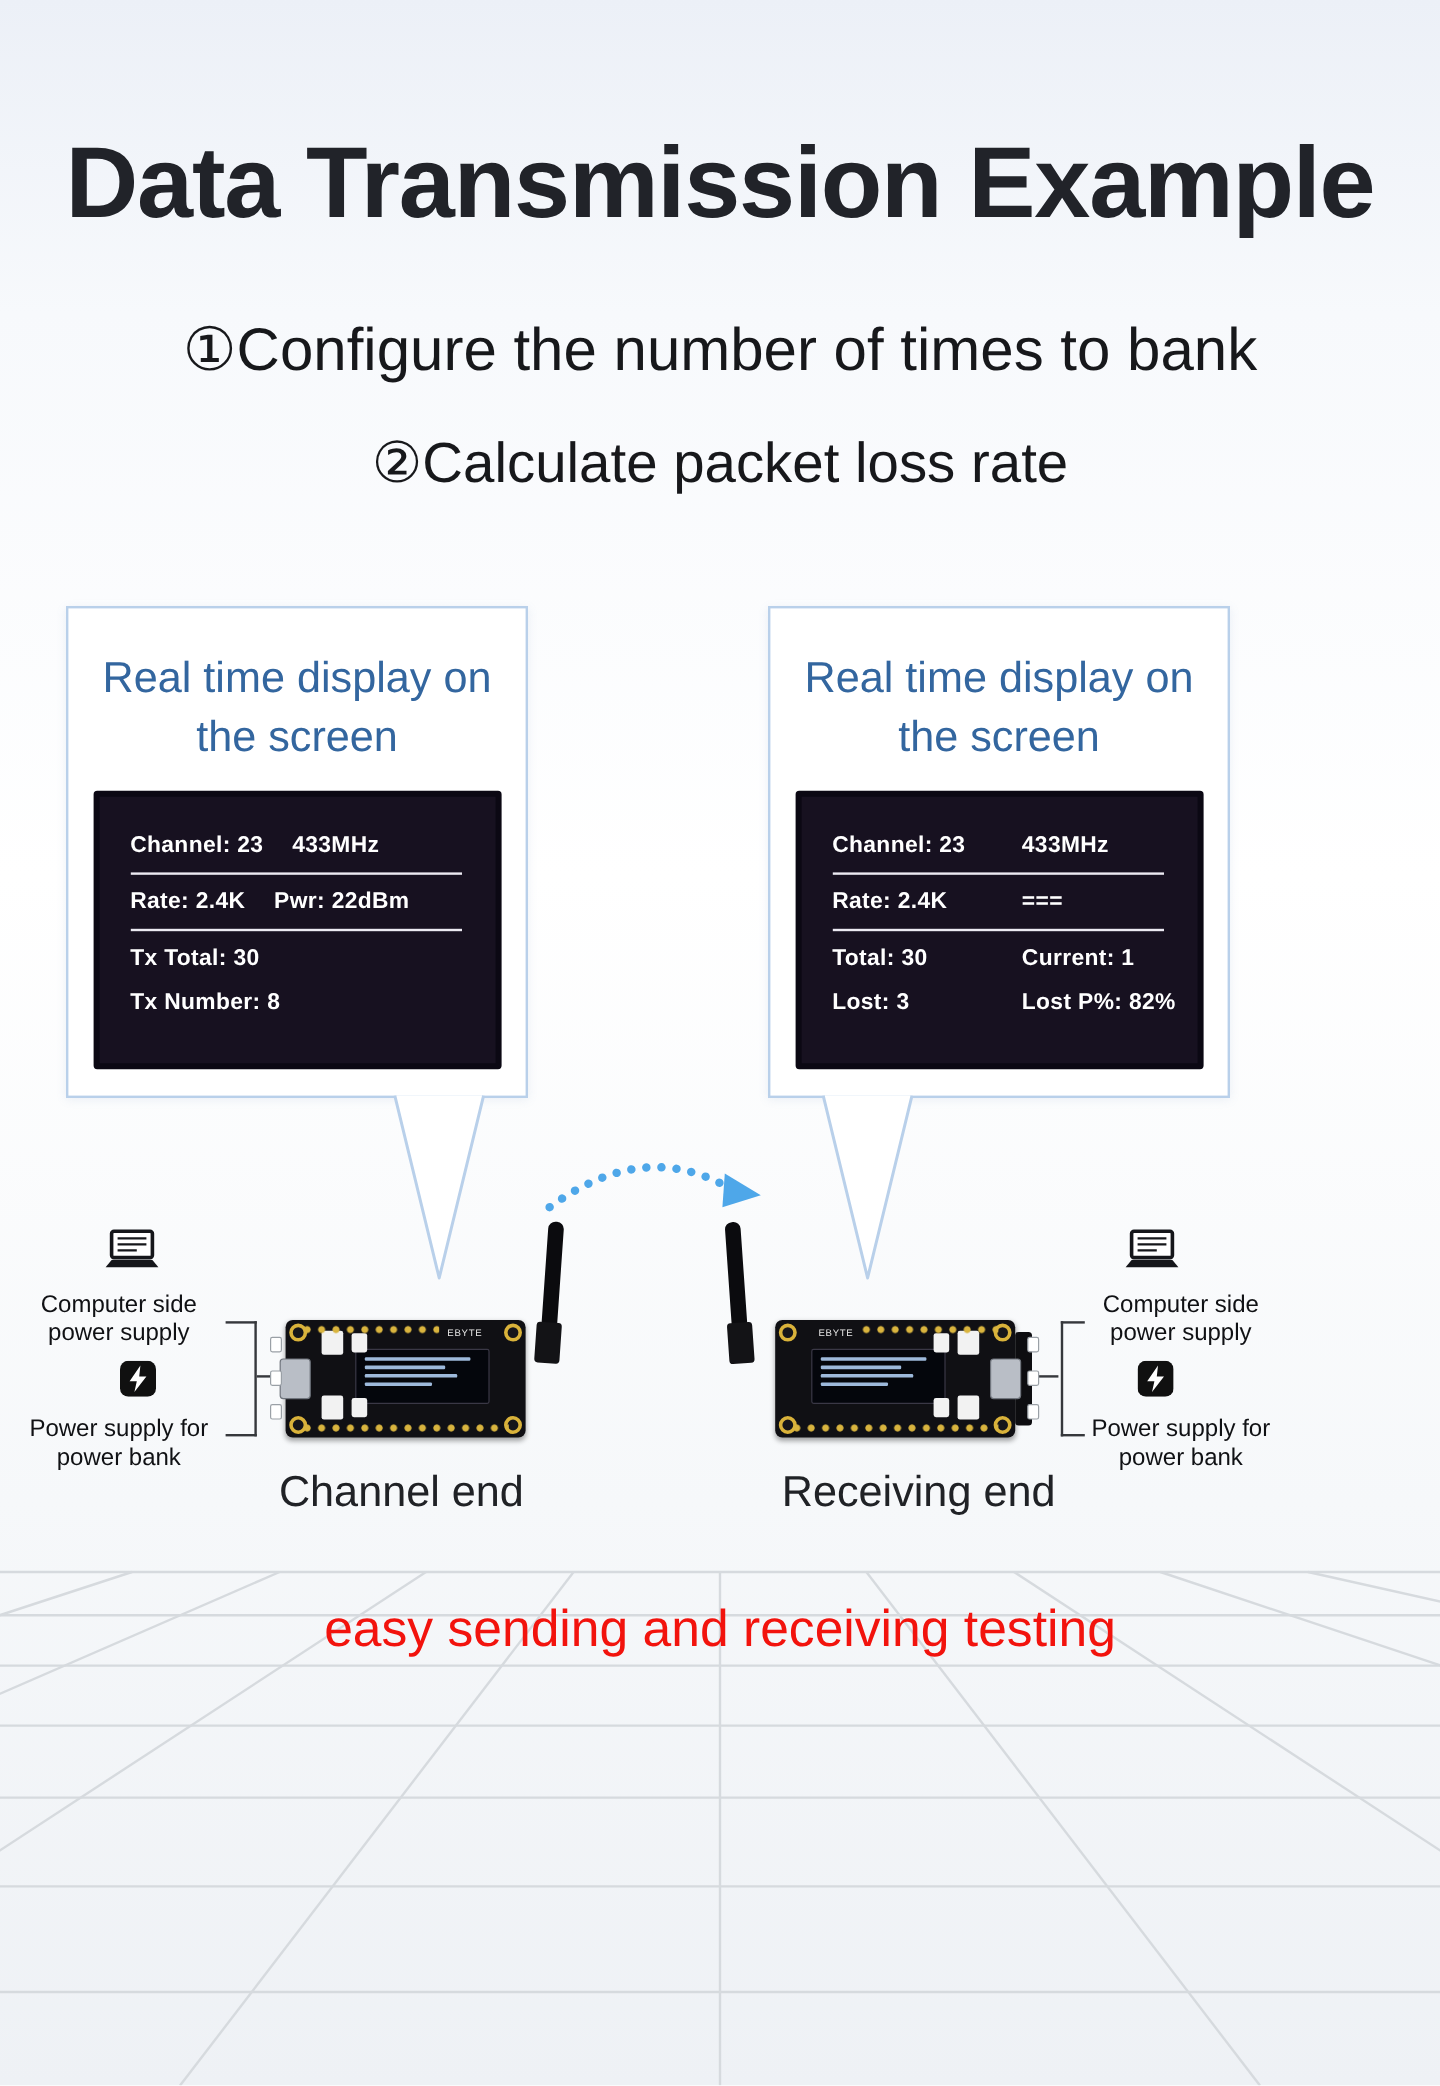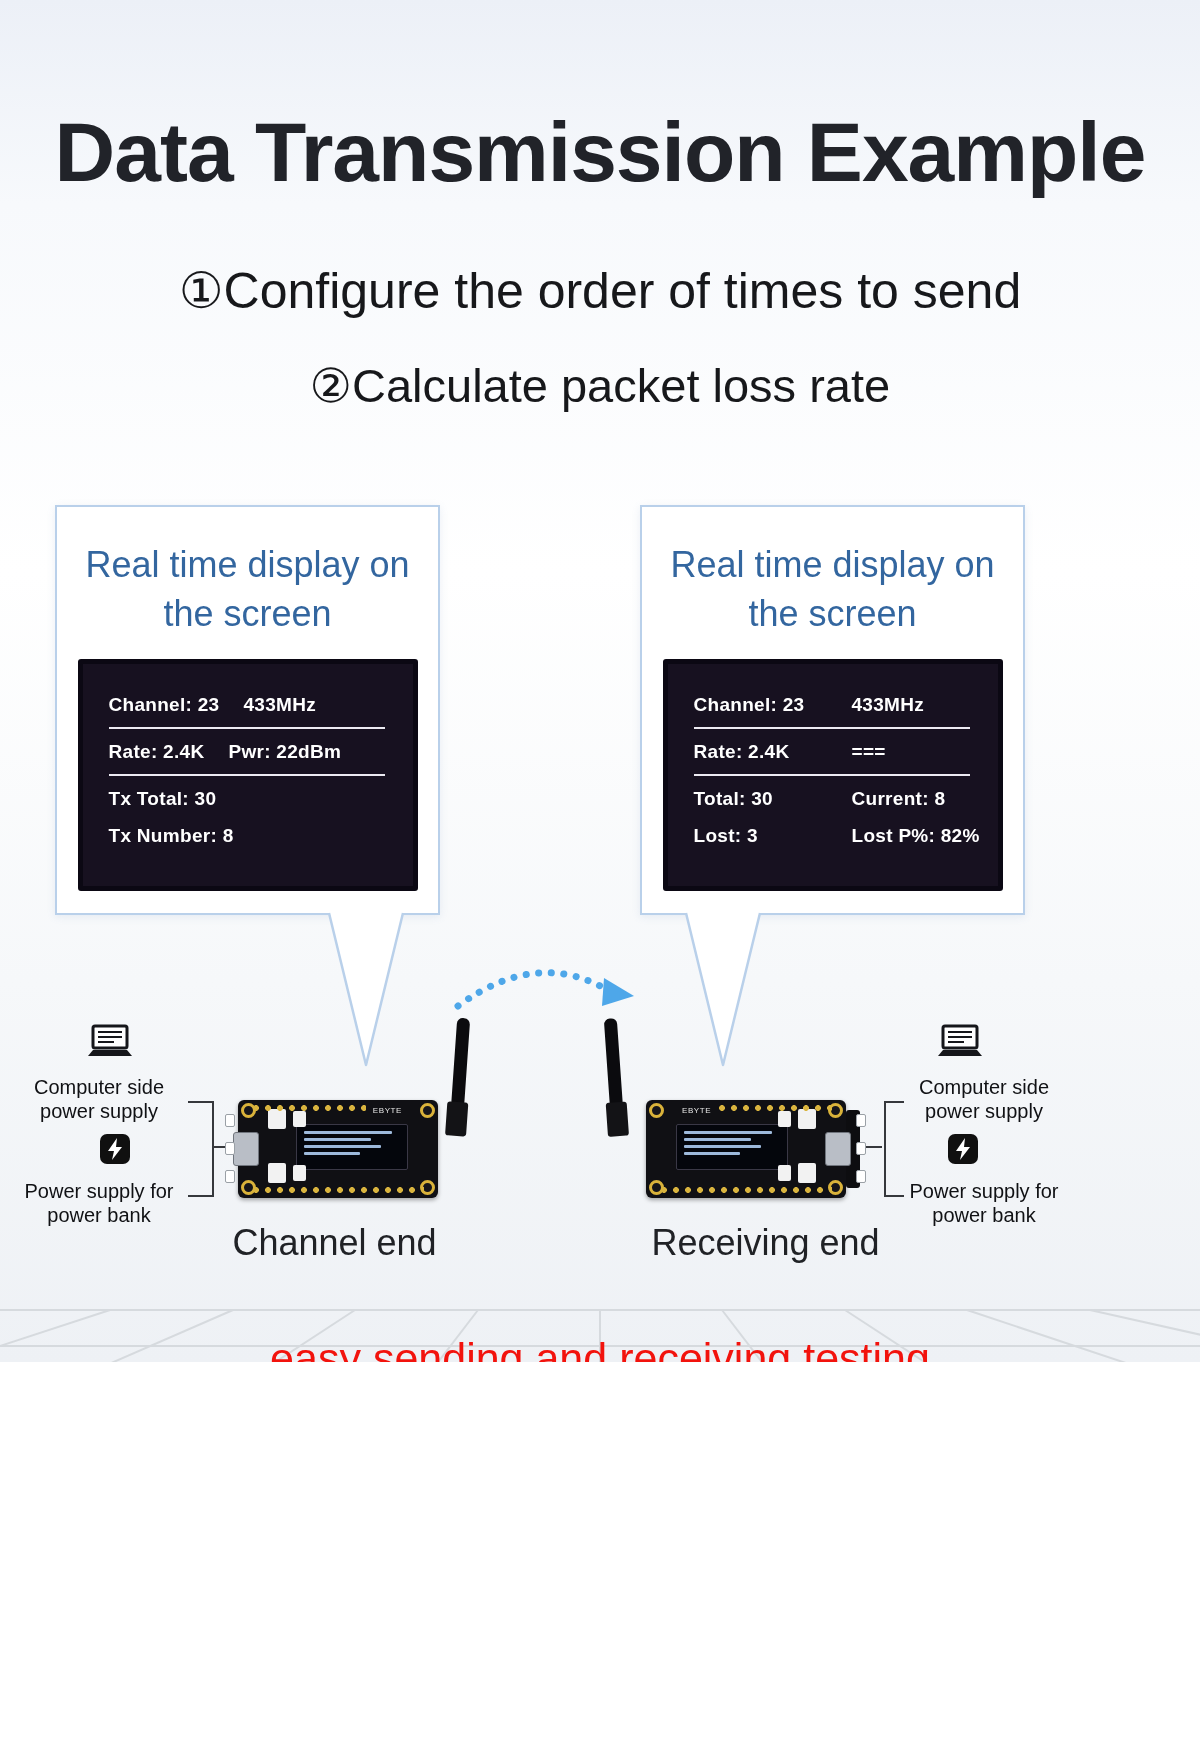--- a/index.html
+++ b/index.html
@@ -1,17 +1,17 @@
 <!DOCTYPE html>
 <html><head>
 <meta charset="utf-8">
 <style>
   html,body{margin:0;padding:0;background:#fff;}
   body{font-family:"Liberation Sans","DejaVu Sans",sans-serif;}
-  .page{position:relative;width:1200px;height:1362px;overflow:hidden;
+  .page{position:relative;width:1200px;height:1738px;overflow:hidden;
     background:linear-gradient(180deg,#ecf0f7 0%,#f7f9fc 15%,#ffffff 42%,#f6f8fa 72%,#eef1f5 100%);}
   .grid-svg{position:absolute;left:0;top:0;}
 
   .title{position:absolute;top:104px;left:0;width:100%;text-align:center;margin:0;
     font-size:84px;font-weight:600;color:#212329;letter-spacing:-1px;}
   .step{position:absolute;left:0;width:100%;text-align:center;color:#17181b;font-weight:400;}
   .step1{top:262px;font-size:50px;}
   .step2{top:358px;font-size:47px;}
 
   .callout{position:absolute;top:505px;width:385px;height:410px;background:#fff;
@@ -131,21 +131,21 @@
       <line x1="478" y1="1310" x2="150" y2="1738"></line>
       <line x1="600" y1="1310" x2="600" y2="1738"></line>
       <line x1="722" y1="1310" x2="1050" y2="1738"></line>
       <line x1="845" y1="1310" x2="1500" y2="1738"></line>
       <line x1="967" y1="1310" x2="2250" y2="1738"></line>
       <line x1="1090" y1="1310" x2="3000" y2="1738"></line>
     </g>
   </svg>
 
   <h1 class="title">Data Transmission Example</h1>
-  <div class="step step1">①Configure the order of times to send</div>
+  <div class="step step1">①Configure the number of times to bank</div>
   <div class="step step2">②Calculate packet loss rate</div>
 
   <div class="callout left">
     <div class="callout-heading">Real time display on the screen</div>
     <div class="screen">
       <div class="srow u">
         <span class="c1">Channel: 23</span>
         <span class="c2">433MHz</span>
       </div>
       <div class="srow u">
@@ -169,21 +169,21 @@
       <div class="srow u">
         <span class="c1">Channel: 23</span>
         <span class="c2">433MHz</span>
       </div>
       <div class="srow u">
         <span class="c1">Rate: 2.4K</span>
         <span class="c2">===</span>
       </div>
       <div class="srow">
         <span class="c1">Total: 30</span>
-        <span class="c2">Current: 8</span>
+        <span class="c2">Current: 1</span>
       </div>
       <div class="srow">
         <span class="c1">Lost: 3</span>
         <span class="c2">Lost P%: 82%</span>
       </div>
     </div>
   </div>
 
   <svg class="tail tleft" width="80" height="158">
     <path d="M2,2 L39,154 L76,2" fill="#ffffff" stroke="#b9d0ea" stroke-width="2.5" stroke-linejoin="round"></path>

